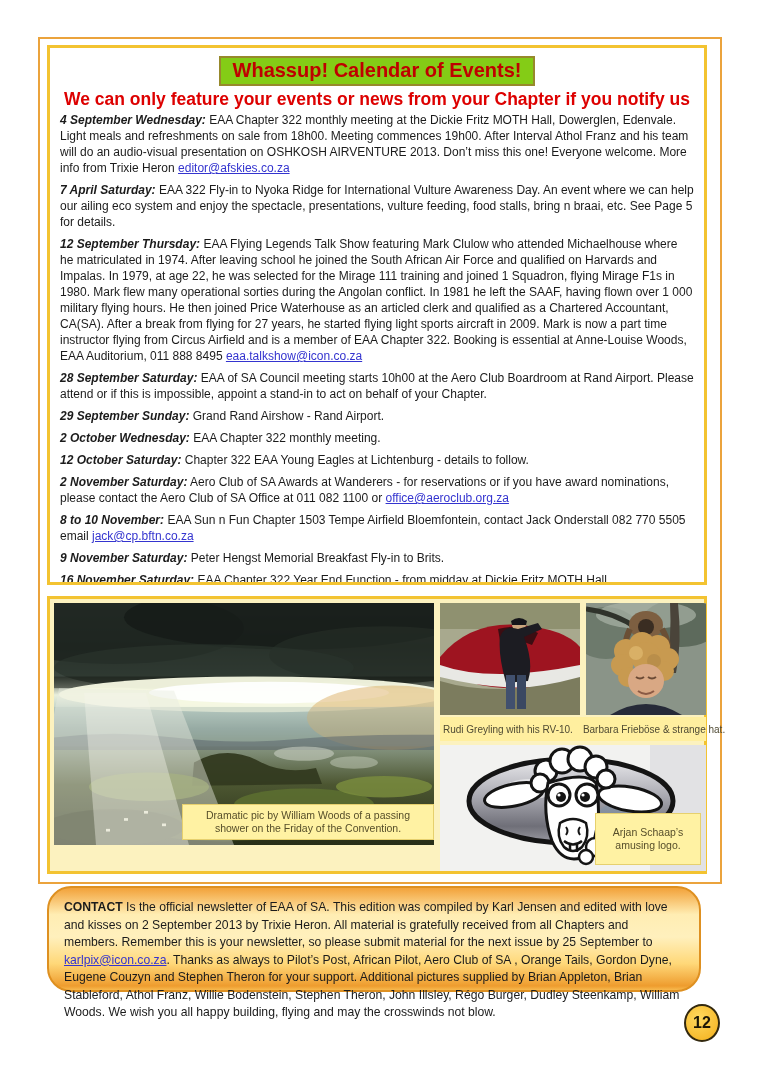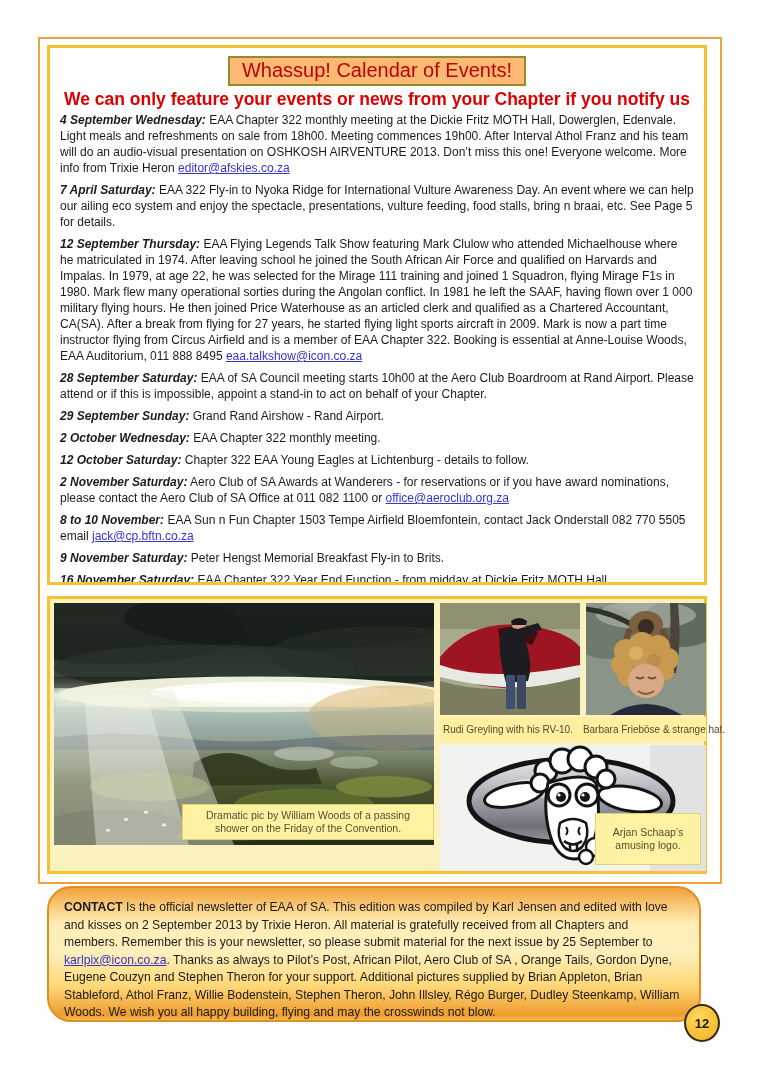--- a/index.html
+++ b/index.html
@@ -5,22 +5,22 @@
   html,body{margin:0;padding:0;background:#ffffff;}
   .page{position:relative;width:760px;height:1075px;background:#ffffff;overflow:hidden;
         font-family:"Liberation Sans",sans-serif;color:#1b1b1b;}
   .outer-border{position:absolute;left:38px;top:37px;width:680px;height:843px;
         border:2px solid #eba33c;pointer-events:none;}
   
   .calendar-box{position:absolute;left:47px;top:45px;width:660px;height:540px;
         border:3px solid #f3c331;background:#ffffff;box-sizing:border-box;
         padding:6px 10px 4px 10px;overflow:hidden;}
   .title-wrap{text-align:center;margin:2px 0 2px 0;}
-  .title-banner{display:inline-block;background:#fdba74;border:2px solid #97892c;
-        padding:1px 12px 2px 12px;color:#bf0000;font-weight:normal;font-size:20px;}
+  .title-banner{display:inline-block;background:#84cc16;border:2px solid #97892c;
+        padding:1px 12px 2px 12px;color:#bf0000;font-weight:bold;font-size:20px;}
   .subtitle{text-align:center;color:#dd0000;font-weight:bold;font-size:17.5px;margin:3px 0 2px 0;}
   .event{margin:0 0 6px 0;font-size:12px;line-height:16px;}
   .event b{font-weight:bold;font-style:italic;}
   a.email-link{color:#3434cf;text-decoration:underline;cursor:pointer;}
   
   .photos-box{position:absolute;left:47px;top:596px;width:660px;height:278px;
         border:3px solid #f3c331;background:#fcf2bf;box-sizing:border-box;}
   .storm{position:absolute;left:4px;top:4px;width:380px;height:242px;overflow:hidden;}
   .storm svg{display:block;width:100%;height:100%;}
   .caption{background:#fff2a3;border:1px solid #e6d06e;color:#564e2a;
@@ -33,30 +33,30 @@
   .cap-band{position:absolute;left:390px;top:118px;width:266px;height:24px;
         background:#ffef9f;display:flex;align-items:center;}
   .cap-band span{font-size:10px;color:#4f4a33;white-space:nowrap;text-align:right;}
   .cap-band .c1{flex:0 0 auto;padding-left:3px;}
   .cap-band .c2{flex:0 0 auto;padding-left:10px;}
   .logo-panel{position:absolute;left:390px;top:146px;width:266px;height:126px;
         background:#f4f4f2;overflow:hidden;}
   .logo-panel svg{display:block;width:100%;height:100%;}
   .logo-cap{position:absolute;right:5px;bottom:6px;width:96px;padding:12px 4px;}
   
-  .contact-box{position:absolute;left:47px;top:886px;width:654px;height:136px;
+  .contact-box{position:absolute;left:47px;top:886px;width:654px;height:106px;
         box-sizing:border-box;border:2px solid #de9021;border-radius:24px;
         background:linear-gradient(to bottom,#f2a23a 0%,#ffedb3 26%,#fff0bd 48%,#ffd879 74%,#ee9c2e 96%,#f7b94e 100%);
         padding:11px 15px;font-size:12.2px;line-height:17.5px;}
   
   .page-badge{position:absolute;left:684px;top:1004px;width:32px;height:34px;
         border:2px solid #33290f;border-radius:50%;
         background:radial-gradient(circle at 40% 35%,#ffd95e,#f4af1b);
         display:flex;align-items:center;justify-content:center;
-        font-weight:bold;font-size:13px;color:#1d1705;}
+        font-weight:bold;font-size:16px;color:#1d1705;}
 </style>
 </head>
 <body>
 
 <div class="page">
 
   <div class="outer-border"></div>
 
   <section class="calendar-box">
     <div class="title-wrap">

